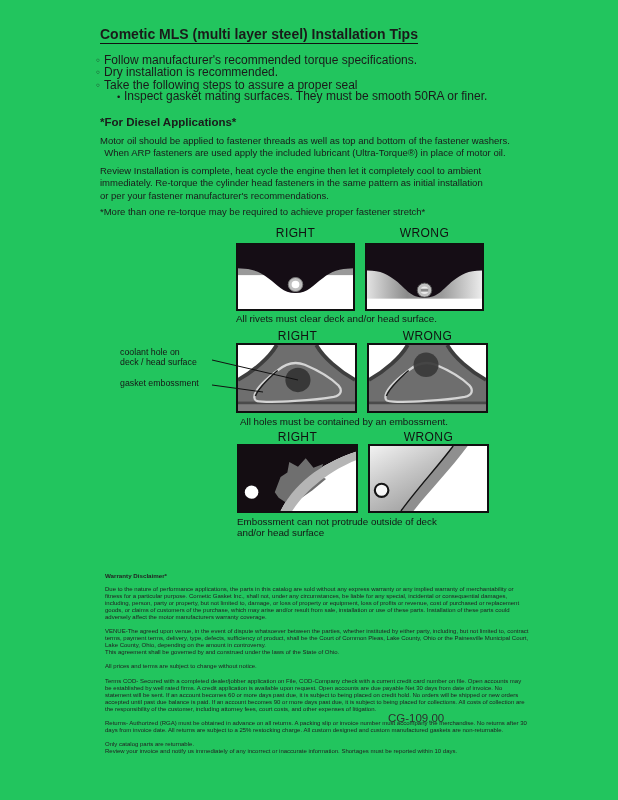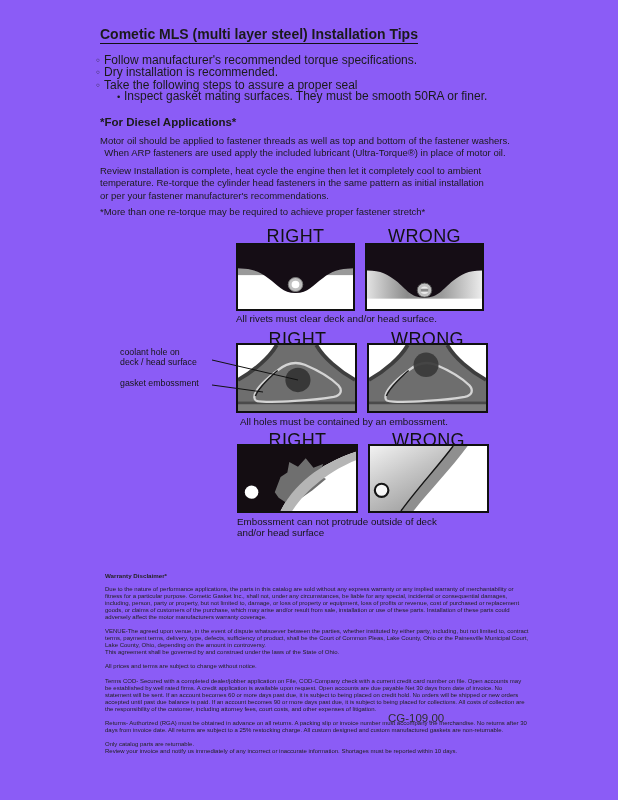--- a/index.html
+++ b/index.html
@@ -1,38 +1,38 @@
 <!DOCTYPE html>
 <html><head>
 <meta charset="utf-8">
 <style>
   html,body { margin:0; padding:0; background:#ffffff; }
   #page {
-    position:relative; width:618px; height:800px; background:#8b5cf6;
+    position:relative; width:618px; height:800px; background:#22c55e;
     font-family:"Liberation Sans", sans-serif; color:#1a1a1a; overflow:hidden;
   }
   .abs { position:absolute; }
 
   
   #title { top:26px; left:100px; font-size:14px; font-weight:bold;
            border-bottom:1.6px solid #111; padding-bottom:1px; }
   #tips { top:54px; left:96px; font-size:12px; line-height:11.9px; white-space:nowrap; }
   .tip::before { content:"○"; font-size:6.3px; display:inline-block; width:8px; vertical-align:1.5px; }
   .subtip { padding-left:21px; }
   .subtip::before { content:"•"; font-size:9.5px; display:inline-block; width:7px; }
 
   
   #diesel-heading { top:116px; left:100px; font-size:11.5px; font-weight:bold; }
   .bodypar { left:100px; font-size:9.5px; line-height:12.4px; white-space:nowrap; }
   #diesel-p1 { top:135px;text-align:center; }
   #diesel-p2 { top:165px; }
   #diesel-note { top:206px; }
 
   
-  .dg-label { font-size:18px; letter-spacing:.4px; color:#111; width:119px; text-align:center; }
+  .dg-label { font-size:12px; letter-spacing:.4px; color:#111; width:119px; text-align:center; }
   .figbox { box-sizing:border-box; border:2.5px solid #101010; background:#fff; }
   .figbox svg { display:block; width:100%; height:100%; }
   .caption { font-size:9.8px; color:#151515; line-height:11.3px; }
   .side-label { font-size:8.8px; line-height:10px; text-align:left; color:#151515; }
   #leader-lines { pointer-events:none; }
 
   
   #warranty { top:572px; left:105px; width:424px; font-size:6px; line-height:7.05px; color:#222; }
   #warranty .wh { font-weight:bold; margin:0 0 7px 0; font-size:6.2px; }
   .wp { margin:0 0 7px 0; }
@@ -56,21 +56,21 @@
 
   <div id="diesel-heading" class="abs">*For Diesel Applications*</div>
 
   <div id="diesel-p1" class="abs bodypar">
     <div>Motor oil should be applied to fastener threads as well as top and bottom of the fastener washers.</div>
     <div>When ARP fasteners are used apply the included lubricant (Ultra-Torque®) in place of motor oil.</div>
   </div>
 
   <div id="diesel-p2" class="abs bodypar">
     <div>Review Installation is complete, heat cycle the engine then let it completely cool to ambient</div>
-    <div>temperature. Re-torque the cylinder head fasteners in the same pattern as initial installation</div>
+    <div>immediately. Re-torque the cylinder head fasteners in the same pattern as initial installation</div>
     <div>or per your fastener manufacturer's recommendations.</div>
   </div>
 
   <div id="diesel-note" class="abs bodypar">*More than one re-torque may be required to achieve proper fastener stretch*</div>
 
   <div class="abs dg-label" style="top:226px;left:236px;">RIGHT</div>
   <div class="abs dg-label" style="top:226px;left:365px;">WRONG</div>
 
   <div class="abs figbox" style="top:243px;left:236px;width:119px;height:68px;">
     <svg viewBox="0 0 119 68" preserveAspectRatio="none">

